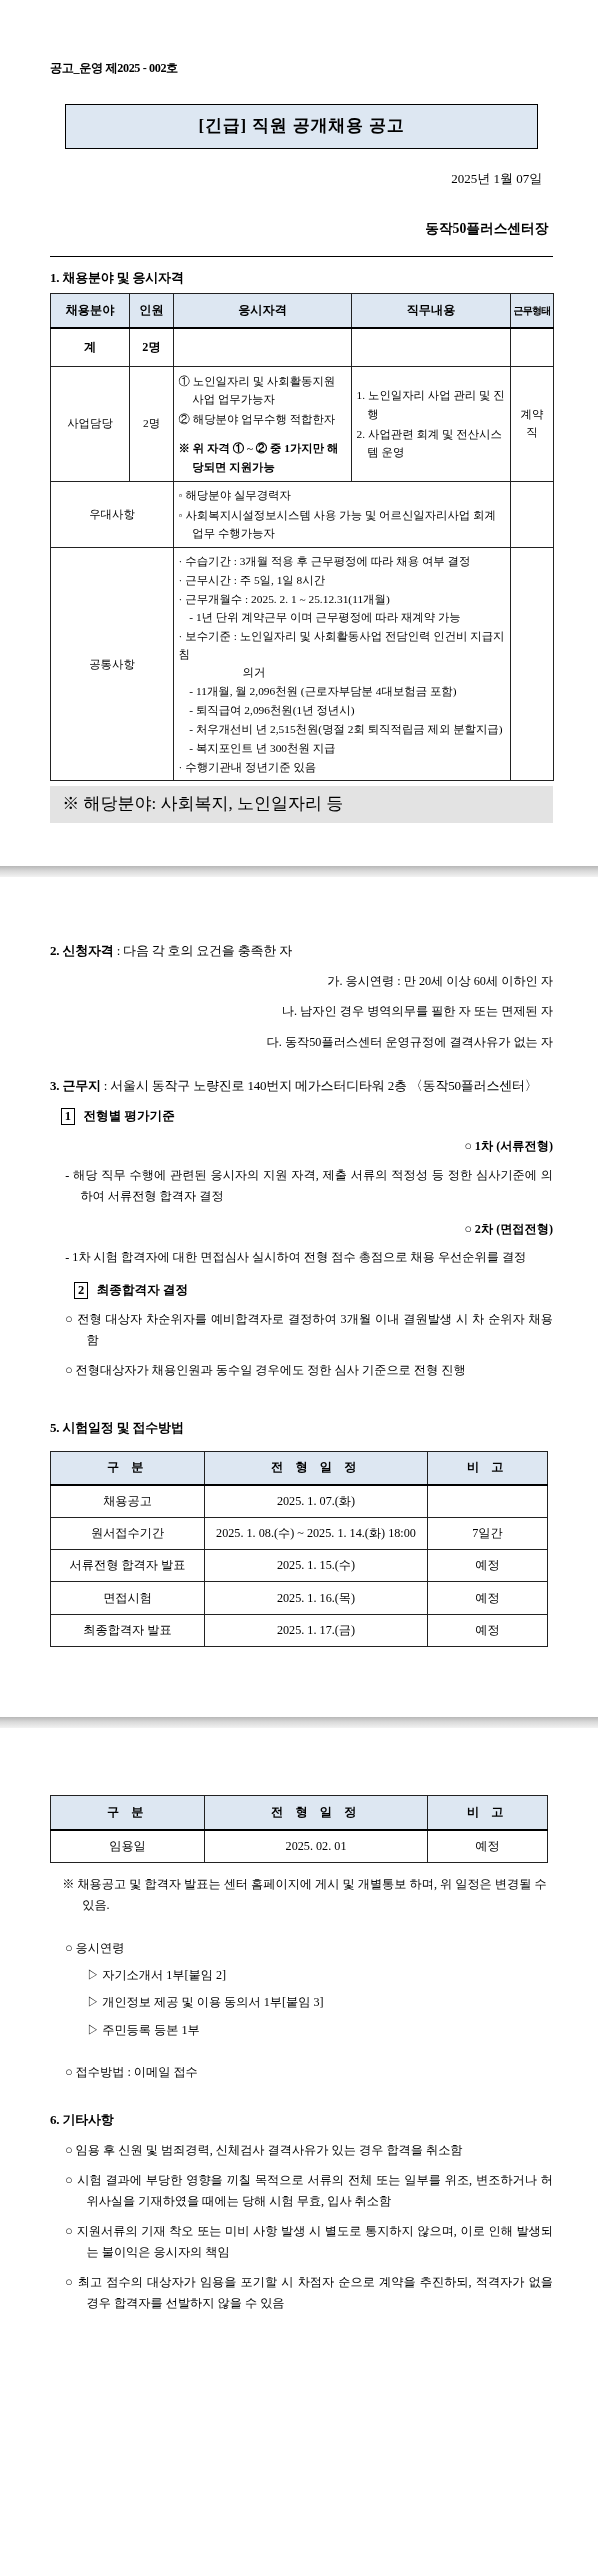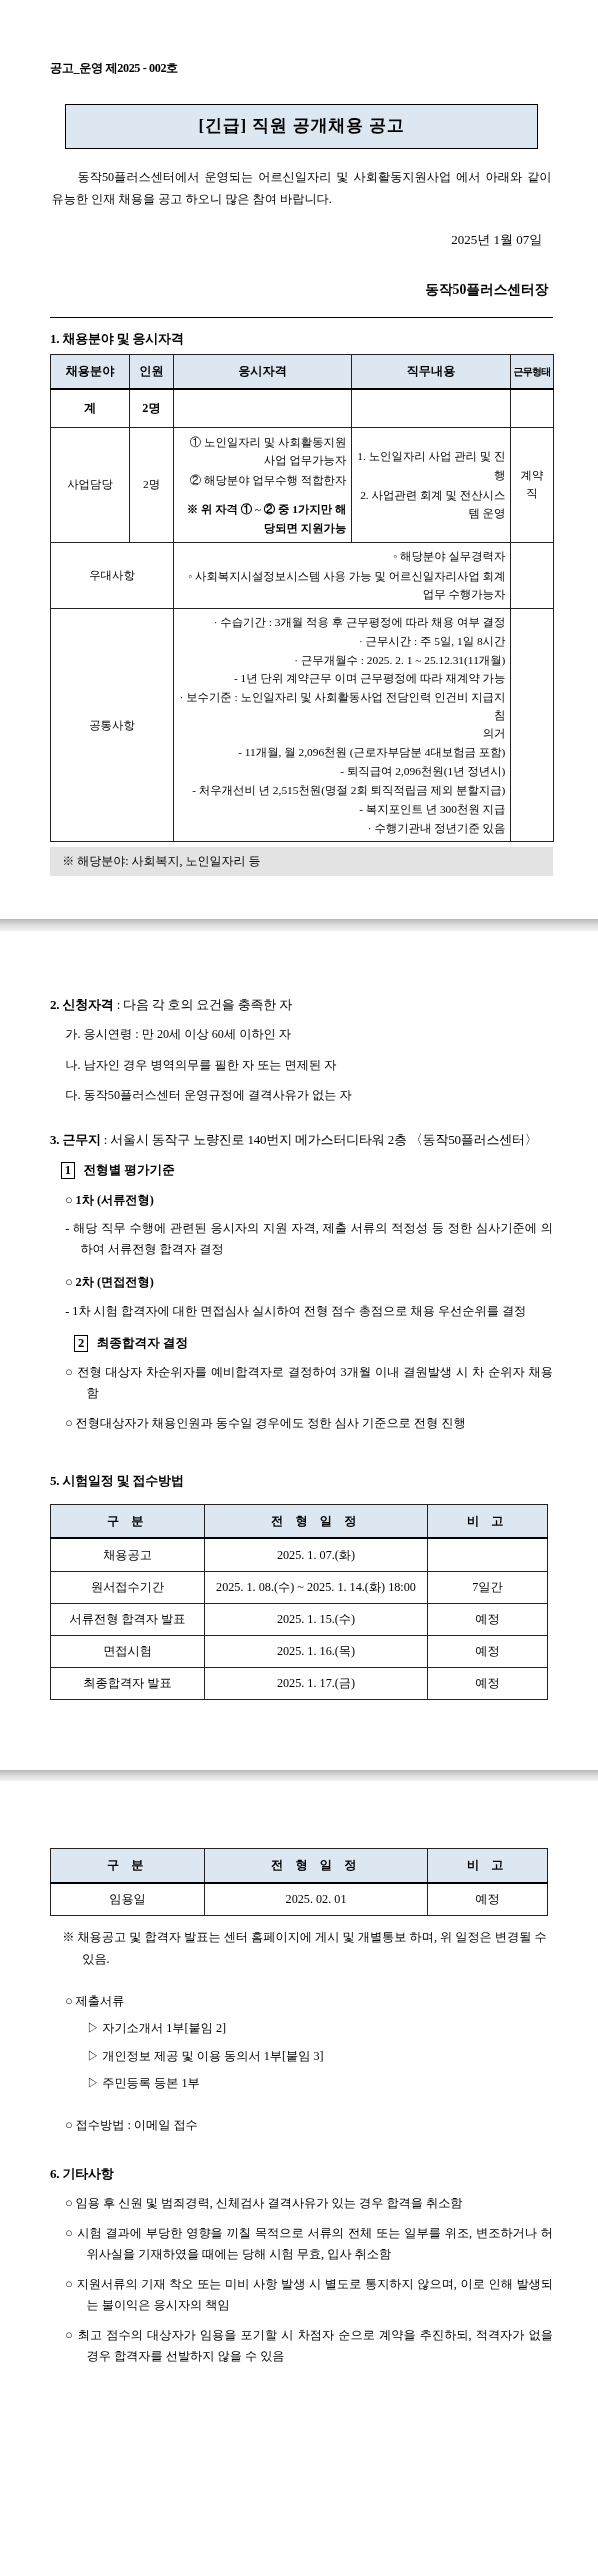--- a/index.html
+++ b/index.html
@@ -21,35 +21,35 @@
   .rule{border:none;border-top:1.5px solid #000;margin:17px 0 0 0;}
   .sec-heading{font-size:13px;font-weight:bold;margin:10.7px 0 0 0;letter-spacing:-0.2px;}
   
   table{border-collapse:collapse;}
   .recruit-table{width:503px;margin-top:5px;border:1.5px solid #000;table-layout:fixed;font-size:11.4px;}
   .recruit-table th,.recruit-table td{border:0.8px solid #222;padding:3px 4.6px;vertical-align:middle;}
   .recruit-table thead th{background:#dde7f2;font-weight:bold;text-align:center;border-bottom:2.3px solid #000;padding:6.9px 1.5px;font-size:12.2px;}
   .recruit-table .th-narrow{font-size:10px;letter-spacing:-0.8px;padding:6.9px 0;}
   .recruit-table .c{text-align:center;}
   .recruit-table .total-row td{font-weight:bold;text-align:center;padding:9.1px 3px;font-size:12.2px;}
-  .cell-list{line-height:1.62;text-align:right;}
+  .cell-list{line-height:1.62;}
   .cell-list div{margin:1.5px 0;}
   .qual-note{font-weight:bold;margin-top:10.7px !important;}
   .hang14{padding-left:10.7px;text-indent:-10.7px;}
   .hang18{padding-left:13.7px;text-indent:-13.7px;}
   .common-cell div{line-height:1.52;}
   .ind1{padding-left:10.7px;}
   .ind2{padding-left:64px;}
   
-  .note-band{width:503px;box-sizing:border-box;background:#e3e3e3;margin-top:4.6px;padding:5.3px 7.6px 5.3px 12.2px;font-size:12px;}
+  .note-band{width:503px;box-sizing:border-box;background:#e3e3e3;margin-top:4.6px;padding:5.3px 7.6px 5.3px 12.2px;font-size:17px;}
   
   .page-sep{height:11.4px;margin-left:-50px;margin-right:-45px;background:linear-gradient(to bottom,#b7b7b7 0%,#d9d9d9 45%,#f2f2f2 100%);}
   .sep1{margin-top:43px;}
   .sep2{margin-top:70px;}
-  .sub-item{margin:10.7px 0 0 15.2px;line-height:1.6;}
+  .sub-item{margin:10.7px 0 0 15.2px;line-height:1.6;text-align:right;}
   .sub-item.bold{font-weight:bold;}
   .dash-item{margin:7.6px 0 0 15.2px;padding-left:15.2px;text-indent:-15.2px;line-height:1.72;text-align:justify;}
   .circ-item{margin:9.1px 0 0 15.2px;padding-left:21.3px;text-indent:-21.3px;line-height:1.72;text-align:justify;}
   .boxed-heading{margin:10.7px 0 0 10.7px;font-weight:bold;font-size:12.6px;}
   .box-num{display:inline-block;border:1.5px solid #000;padding:0 3px;margin-right:5.3px;line-height:1.2;font-weight:bold;}
   
   .sched-table{width:497px;margin:12.2px 0 0 0;border:1.5px solid #000;table-layout:fixed;font-size:12.2px;}
   .sched-table th,.sched-table td{border:0.8px solid #222;text-align:center;padding:4.6px 3px;}
   .sched-table thead th{background:#dde7f2;font-weight:bold;letter-spacing:4.6px;border-bottom:2.3px solid #000;padding:6.9px 3px;}
   .sched-table tbody td{padding:6.1px 3px;}
@@ -62,21 +62,20 @@
 </style>
 </head>
 <body>
 
 <div class="page">
 
   <div class="doc-number">공고_운영 제2025 - 002호</div>
 
   <div class="title-box">[긴급] 직원 공개채용 공고</div>
 
-  <p class="intro">동작50플러스센터에서 운영되는 어르신일자리 및 사회활동지원사업 에서 아래와 같이 유능한 인재 채용을 공고 하오니 많은 참여 바랍니다.</p>
 
   <div class="doc-date">2025년  1월 07일</div>
 
   <div class="signer">동작50플러스센터장</div>
 
   <hr class="rule">
 
   <h2 class="sec-heading">1. 채용분야 및 응시자격</h2>
 
   <table class="recruit-table">
@@ -237,21 +236,21 @@
       <tr>
         <td>임용일</td>
         <td>2025. 02. 01</td>
         <td>예정</td>
       </tr>
     </tbody>
   </table>
 
   <div class="tbl-note">※ 채용공고 및 합격자 발표는 센터 홈페이지에 게시 및 개별통보 하며, 위 일정은 변경될 수 있음.</div>
 
-  <div class="docs-heading">○ 제출서류</div>
+  <div class="docs-heading">○ 응시연령</div>
   <div class="tri-item">▷ 자기소개서 1부[붙임 2]</div>
   <div class="tri-item">▷ 개인정보 제공 및 이용 동의서 1부[붙임 3]</div>
   <div class="tri-item">▷ 주민등록 등본 1부</div>
 
   <div class="docs-heading" style="margin-top:23px;">○ 접수방법 : 이메일 접수</div>
 
   <h2 class="sec-heading" style="margin-top:29px;">6. 기타사항</h2>
   <div class="circ-item">○ 임용 후 신원 및 범죄경력, 신체검사 결격사유가 있는 경우 합격을 취소함</div>
   <div class="circ-item">○ 시험 결과에 부당한 영향을 끼칠 목적으로 서류의 전체 또는 일부를 위조, 변조하거나 허위사실을 기재하였을 때에는 당해 시험 무효, 입사 취소함</div>
   <div class="circ-item">○ 지원서류의 기재 착오 또는 미비 사항 발생 시 별도로 통지하지 않으며, 이로 인해 발생되는 불이익은 응시자의 책임</div>

